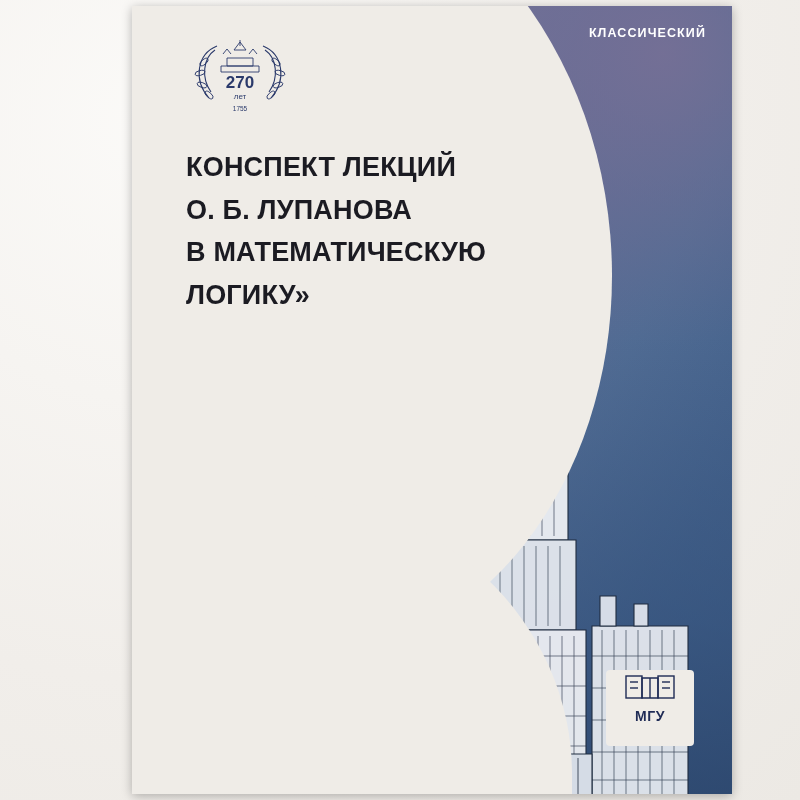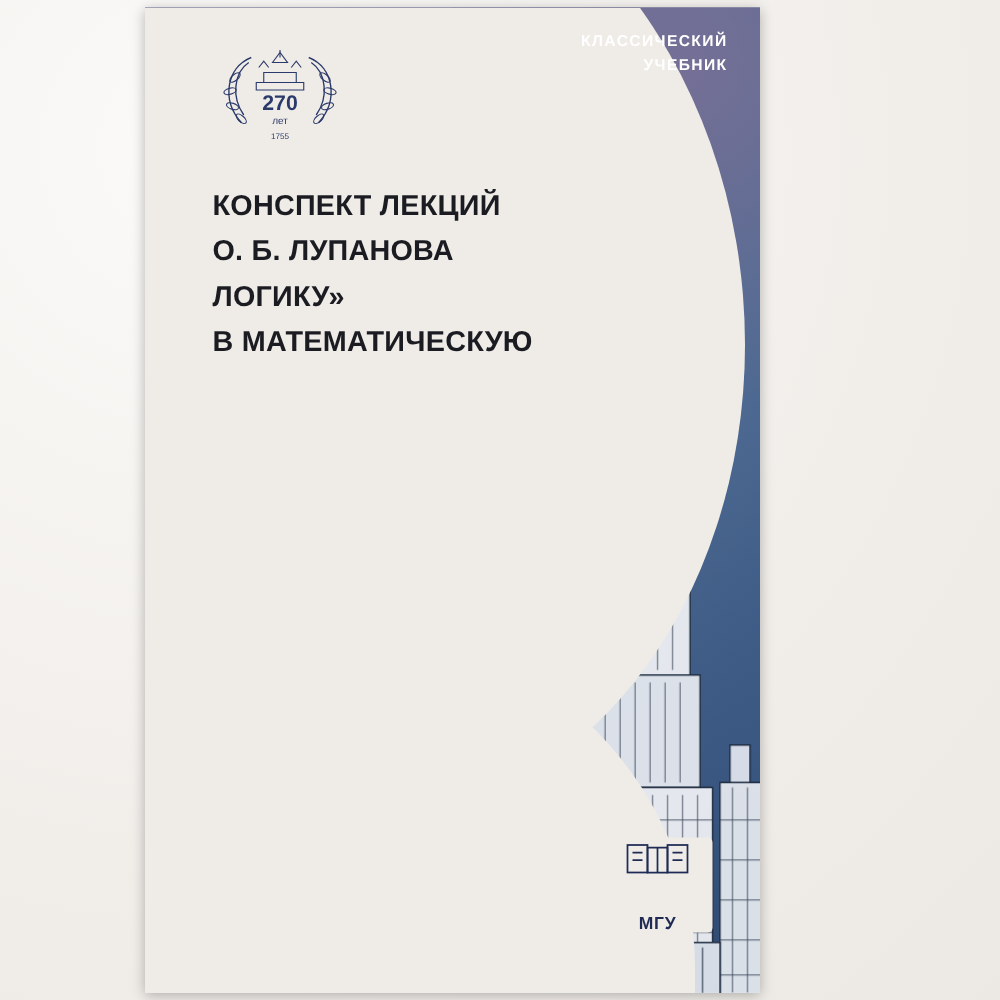--- a/index.html
+++ b/index.html
@@ -23,23 +23,23 @@
   .paper-bg {
     position: absolute;
     inset: 0;
     background:
       radial-gradient(circle at 20% 15%, #fbfaf8 0%, #f1eeea 60%, #ece9e4 100%);
   }
 
   
   .book {
     position: absolute;
-    left: 116px;
+    left: 132px;
     top: 6px;
-    width: 492px;
+    width: 600px;
     height: 788px;
     background: linear-gradient(160deg, #6d6f93 0%, #5c6287 35%, #6f7b9c 60%, #4e5c7e 100%);
     box-shadow: 0 2px 10px rgba(0,0,0,0.28);
     overflow: hidden;
   }
 
   
   .wash-a {
     position: absolute;
     left: 0; top: 0; right: 0; bottom: 0;
@@ -108,21 +108,21 @@
   }
 
   
   .title-block {
     position: absolute;
     left: 54px;
     top: 140px;
     width: 330px;
     color: #1b1b22;
     font-weight: bold;
-    font-size: 23px;
+    font-size: 27px;
     line-height: 1.58;
     letter-spacing: 0.2px;
     text-transform: uppercase;
   }
   .title-line { display: block; white-space: nowrap; }
 
   
   .building {
     position: absolute;
     left: 130px;
@@ -136,21 +136,21 @@
     position: absolute;
     right: 38px;
     bottom: 48px;
     width: 88px;
     height: 76px;
     background: #efece7;
     border-radius: 4px;
     display: flex;
     flex-direction: column;
     align-items: center;
-    justify-content: space-between;
+    justify-content: flex-start;
   }
   .logo-mark { width: 54px; height: 34px; }
   .logo-text {
     margin-top: 4px;
     font-size: 14px;
     font-weight: bold;
     color: #1f2b55;
     letter-spacing: 0.6px;
   }
 </style>
@@ -323,21 +323,20 @@
           <line x1="316" y1="602" x2="316" y2="638"></line>
         </g>
       </g>
     </svg>
 
     <div class="swoosh"></div>
     <div class="swoosh-lower"></div>
 
     <div class="series">
       <div>КЛАССИЧЕСКИЙ</div>
-      <div>УЧЕБНИК</div>
     </div>
 
     <svg class="emblem" viewBox="0 0 126 90">
       <g fill="none" stroke="#2b3a6b" stroke-width="1.1">
 
         <path d="M40 18 C20 26 16 52 32 70"></path>
         <path d="M38 22 C26 30 24 50 34 64"></path>
 
         <path d="M86 18 C106 26 110 52 94 70"></path>
         <path d="M88 22 C100 30 102 50 92 64"></path>
@@ -363,22 +362,22 @@
         </g>
       </g>
       <text x="63" y="60" text-anchor="middle" font-family="Liberation Sans, sans-serif" font-size="17" font-weight="bold" fill="#2b3a6b">270</text>
       <text x="63" y="71" text-anchor="middle" font-family="Liberation Sans, sans-serif" font-size="8" fill="#2b3a6b">лет</text>
       <text x="63" y="83" text-anchor="middle" font-family="Liberation Sans, sans-serif" font-size="6.5" fill="#2b3a6b">1755</text>
     </svg>
 
     <div class="title-block">
       <span class="title-line">КОНСПЕКТ ЛЕКЦИЙ</span>
       <span class="title-line">О. Б. ЛУПАНОВА</span>
+      <span class="title-line">В МАТЕМАТИЧЕСКУЮ</span>
       <span class="title-line">ЛОГИКУ»</span>
-      <span class="title-line">В МАТЕМАТИЧЕСКУЮ</span>
     </div>
 
     <div class="logo">
       <svg class="logo-mark" viewBox="0 0 54 34">
         <g fill="none" stroke="#1f2b55" stroke-width="1.4">
           <rect x="3" y="6" width="16" height="22"></rect>
           <rect x="35" y="6" width="16" height="22"></rect>
           <path d="M19 8 h16 v20 h-16 z"></path>
           <line x1="27" y1="8" x2="27" y2="28"></line>
           <line x1="7" y1="12" x2="15" y2="12"></line>

